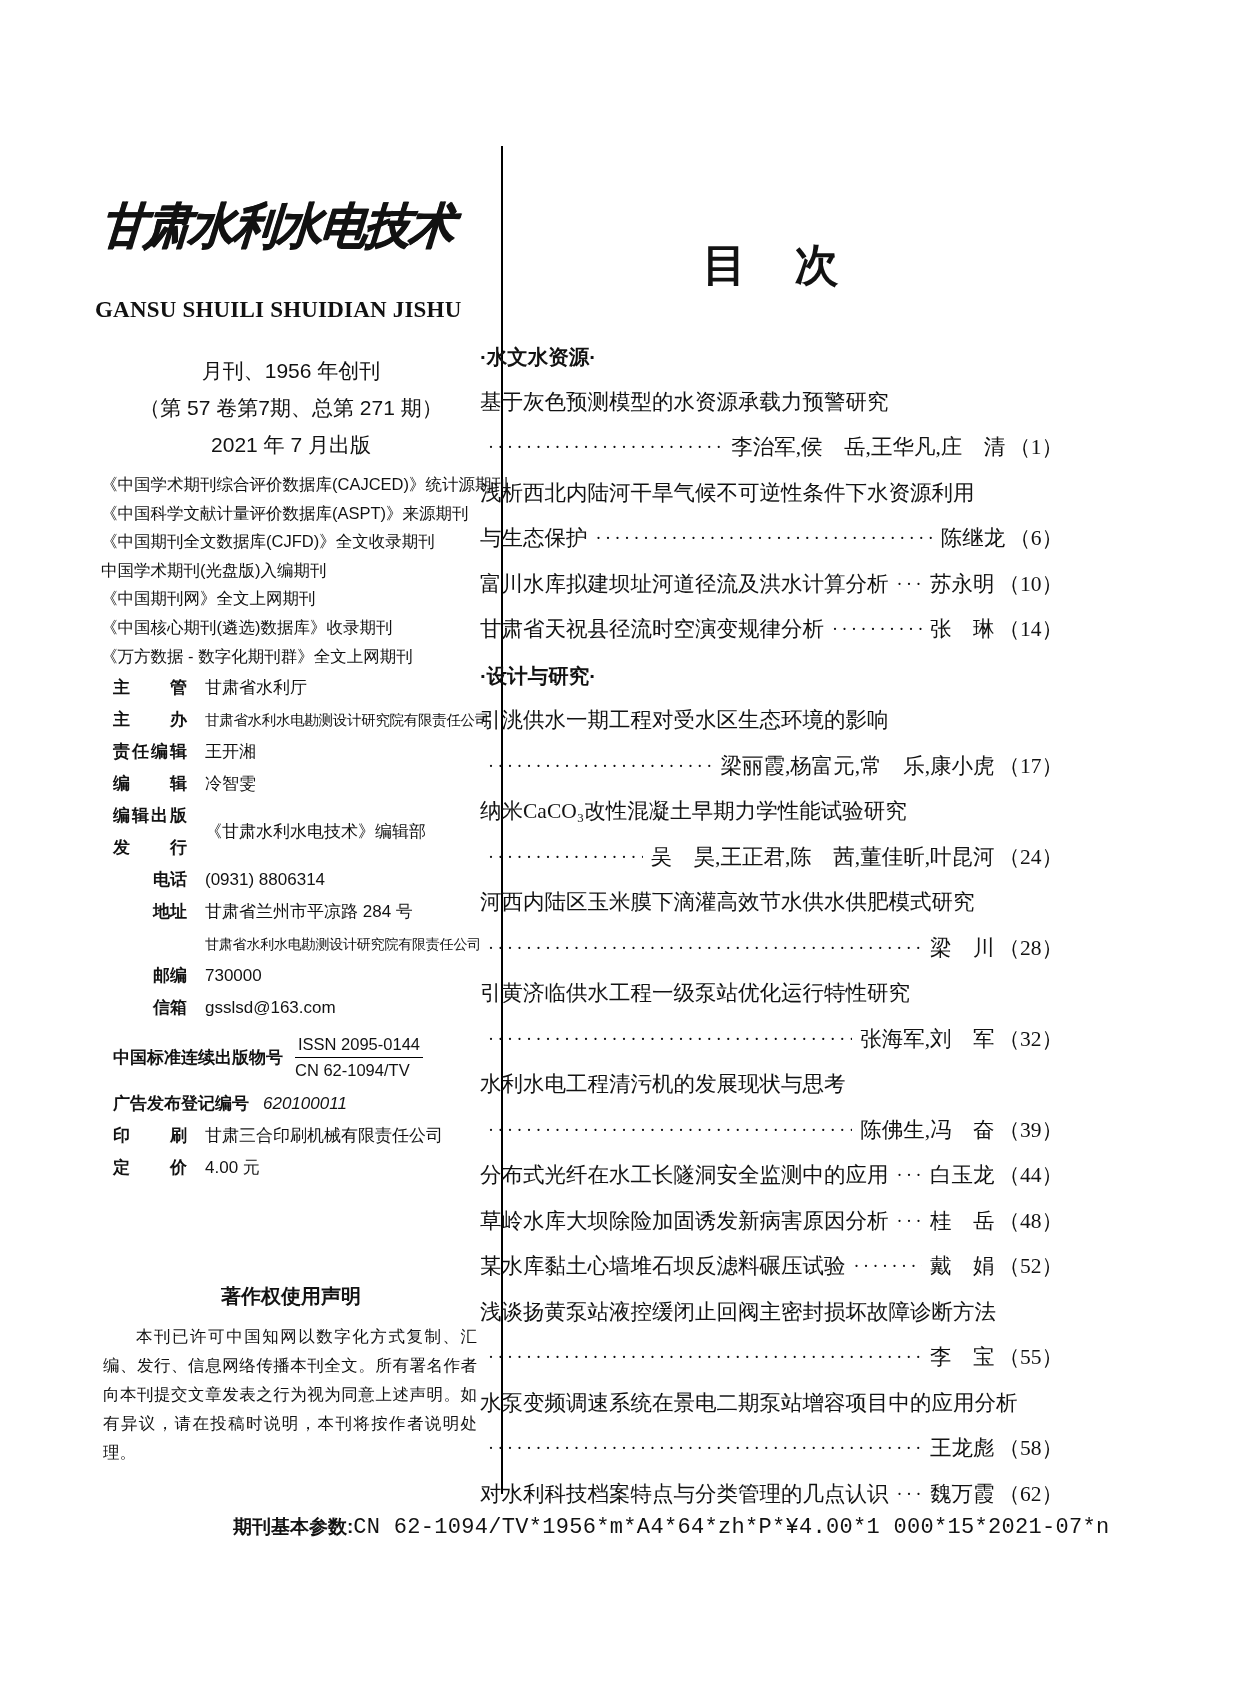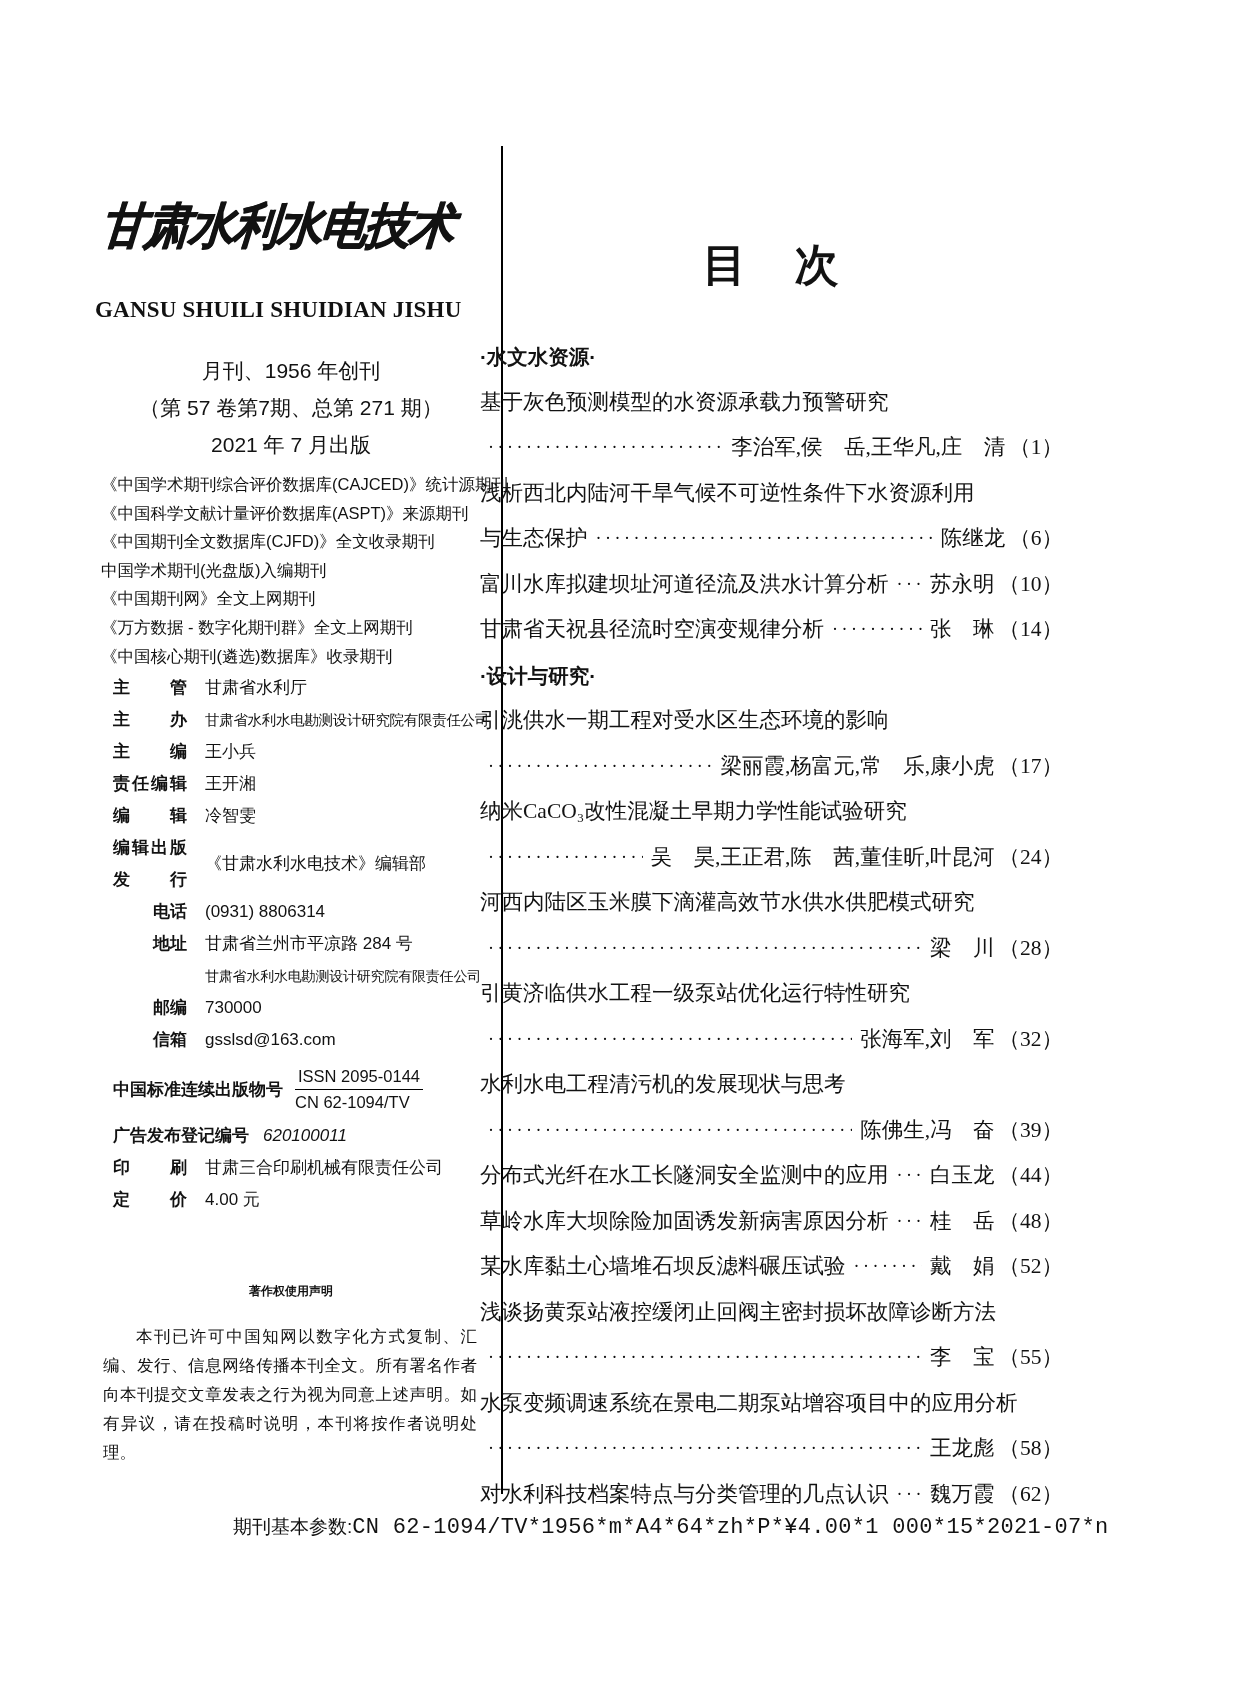--- a/index.html
+++ b/index.html
@@ -27,41 +27,41 @@
   .mrow.pub{align-items:center;}
   .v2{display:block;font-size:14px;letter-spacing:-0.2px;}
   .issnrow{display:flex;align-items:center;margin-top:6px;line-height:normal;height:54px;}
   .issnlabel{font-weight:700;flex:none;}
   .fraction{margin-left:12px;display:inline-block;font-size:16.5px;}
   .fraction .top{display:block;border-bottom:1.5px solid #000;padding:0 3px 3px 3px;}
   .fraction .bot{display:block;padding-top:3px;}
   .adrow{margin-top:4px;}
   .adrow .adlabel{font-weight:700;}
   .adrow .advalue{margin-left:14px;font-style:italic;}
-  .cr-title{position:absolute;top:1283px;left:0;width:392px;text-align:center;font-weight:700;font-size:12px;}
+  .cr-title{position:absolute;top:1283px;left:0;width:392px;text-align:center;font-weight:700;font-size:20px;}
   .cr-body{position:absolute;top:1322px;left:8px;width:374px;font-size:16.5px;line-height:29px;
            text-align:justify;text-indent:2em;}
 
   
   .toc-title{position:absolute;left:480px;top:236px;width:583px;text-align:center;
              font-family:"Liberation Serif","DejaVu Serif",serif;font-size:44px;font-weight:700;letter-spacing:2px;}
   .toc{position:absolute;left:480px;top:334px;width:583px;
        font-family:"Liberation Serif","DejaVu Serif",serif;font-size:21.5px;}
   .toc-line{display:flex;align-items:flex-end;height:45.5px;line-height:45.5px;white-space:nowrap;}
   .toc-section{font-family:"Liberation Sans","DejaVu Sans",sans-serif;font-weight:700;font-size:20.5px;}
   .toc-text{flex:none;}
   .toc-leader{flex:1 1 auto;overflow:hidden;margin:0 8px;min-width:10px;}
   .toc-leader::before{content:"······················································································································································";
       letter-spacing:3.5px;font-size:18px;}
   .toc-authors{flex:none;}
   .toc-page{flex:none;margin-left:4px;}
 
   
   .footer{position:absolute;left:233px;top:1514px;white-space:nowrap;}
-  .footer .flabel{font-weight:400;font-size:19px;}
+  .footer .flabel{font-weight:700;font-size:19px;}
   .footer .fvalue{font-family:"Liberation Mono","DejaVu Sans Mono",monospace;font-size:22px;letter-spacing:0.3px;}
 </style>
 </head>
 <body>
 
 <div class="page">
   <div class="divider"></div>
 
   <div class="left">
     <div class="logo">甘肃水利水电技术</div>
@@ -72,22 +72,22 @@
       <div>（第 57 卷第7期、总第 271 期）</div>
       <div>2021 年 7 月出版</div>
     </div>
 
     <div class="dbs" id="db-list">
         <div>《中国学术期刊综合评价数据库(CAJCED)》统计源期刊</div>
         <div>《中国科学文献计量评价数据库(ASPT)》来源期刊</div>
         <div>《中国期刊全文数据库(CJFD)》全文收录期刊</div>
         <div>中国学术期刊(光盘版)入编期刊</div>
         <div>《中国期刊网》全文上网期刊</div>
+        <div>《中国核心期刊(遴选)数据库》收录期刊</div>
         <div>《万方数据 - 数字化期刊群》全文上网期刊</div>
-        <div>《中国核心期刊(遴选)数据库》收录期刊</div>
       </div>
 
     <div class="masthead">
       <div id="masthead-top">
           <div class="mrow">
     <span class="mlabel-wrap">
       <span class="mlabel">主　　管</span>
 
     </span>
     <span class="mvalue">
@@ -95,30 +95,20 @@
       
     </span>
   </div>
           <div class="mrow small">
     <span class="mlabel-wrap">
       <span class="mlabel">主　　办</span>
 
     </span>
     <span class="mvalue">
       <span>甘肃省水利水电勘测设计研究院有限责任公司</span>
-      
-    </span>
-  </div>
-          <div class="mrow">
-    <span class="mlabel-wrap">
-      <span class="mlabel">主　　编</span>
-
-    </span>
-    <span class="mvalue">
-      <span>王小兵</span>
       
     </span>
   </div>
           <div class="mrow">
     <span class="mlabel-wrap">
       <span class="mlabel">责任编辑</span>
 
     </span>
     <span class="mvalue">
       <span>王开湘</span>

